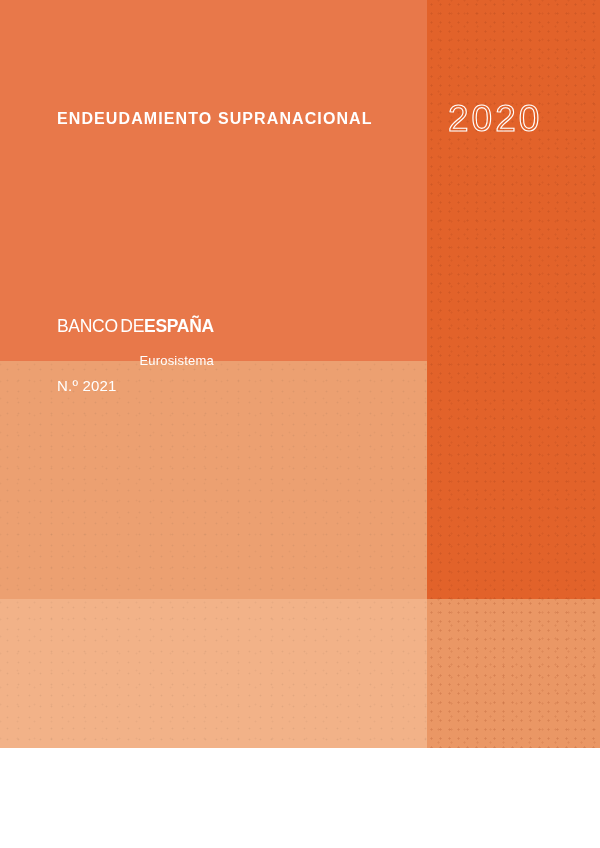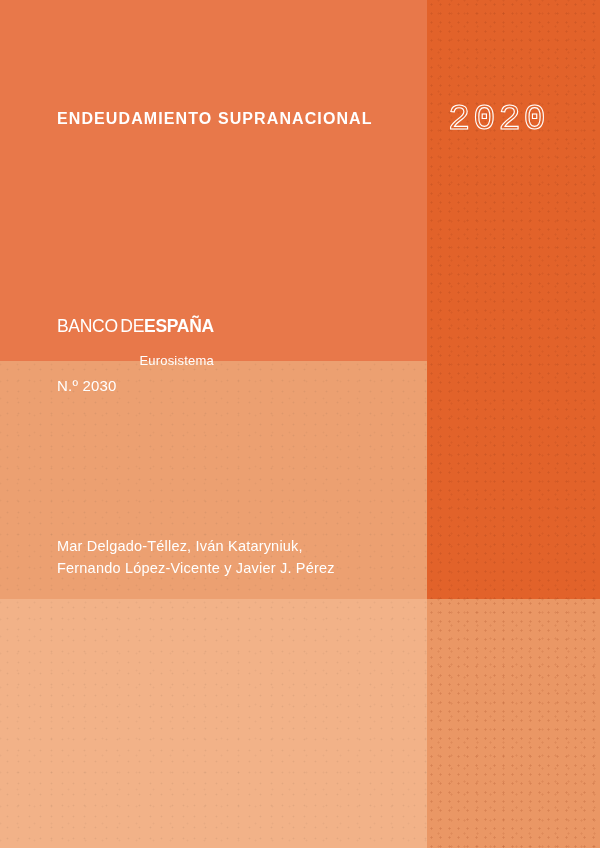--- a/index.html
+++ b/index.html
@@ -4,21 +4,21 @@
 <style>
   html, body {
     margin: 0;
     padding: 0;
     background: #fff;
     font-family: "Liberation Sans", sans-serif;
   }
   #cover {
     position: relative;
     width: 600px;
-    height: 848px;
+    height: 748px;
     overflow: hidden;
     background: var(--left_top, #E8784A);
   }
 
   
   .band { position: absolute; }
   .band-left-top    { left: 0;   top: 0;   width: 427px; height: 361px; background: var(--left_top); }
   .band-left-mid    { left: 0;   top: 361px; width: 427px; height: 238px; background: var(--left_mid); }
   .band-left-bottom { left: 0;   top: 599px; width: 427px; height: 249px; background: var(--left_bottom); }
   .band-right-top   { left: 427px; top: 0;   width: 173px; height: 599px; background: var(--right_top); }
@@ -56,21 +56,20 @@
     line-height: 26px;
     text-transform: uppercase;
   }
 
   .year {
     left: 448px; top: 98px;
     font-size: 37px;
     font-weight: 400;
     letter-spacing: 3px;
     color: transparent;
-    font-family: Liberation Mono, monospace;
     -webkit-text-stroke: 1.1px #ffffff;
   }
   @supports not (-webkit-text-stroke: 1px #fff) {
     .year { color: #ffffff; font-weight: 100; }
   }
 
   .logo-block { left: 57px; top: 308px; }
   .logo-line {
     font-size: 17.5px;
     letter-spacing: -0.3px;
@@ -119,21 +118,17 @@
   <div class="txt year">2020</div>
 
   <div class="txt logo-block">
     <div class="logo-line">
       <span class="w-regular">BANCO DE</span><span class="w-bold">ESPAÑA</span>
     </div>
     <div class="logo-subtitle">Eurosistema</div>
   </div>
 
   <div class="txt series">
-    <div>N.º 2030</div>
+    <div>N.º 2021</div>
   </div>
 
-  <div class="txt authors">
-    <div>Mar Delgado-Téllez, Iván Kataryniuk,</div>
-    <div>Fernando López-Vicente y Javier J. Pérez</div>
-  </div>
 
 </div>
 
 </body></html>

